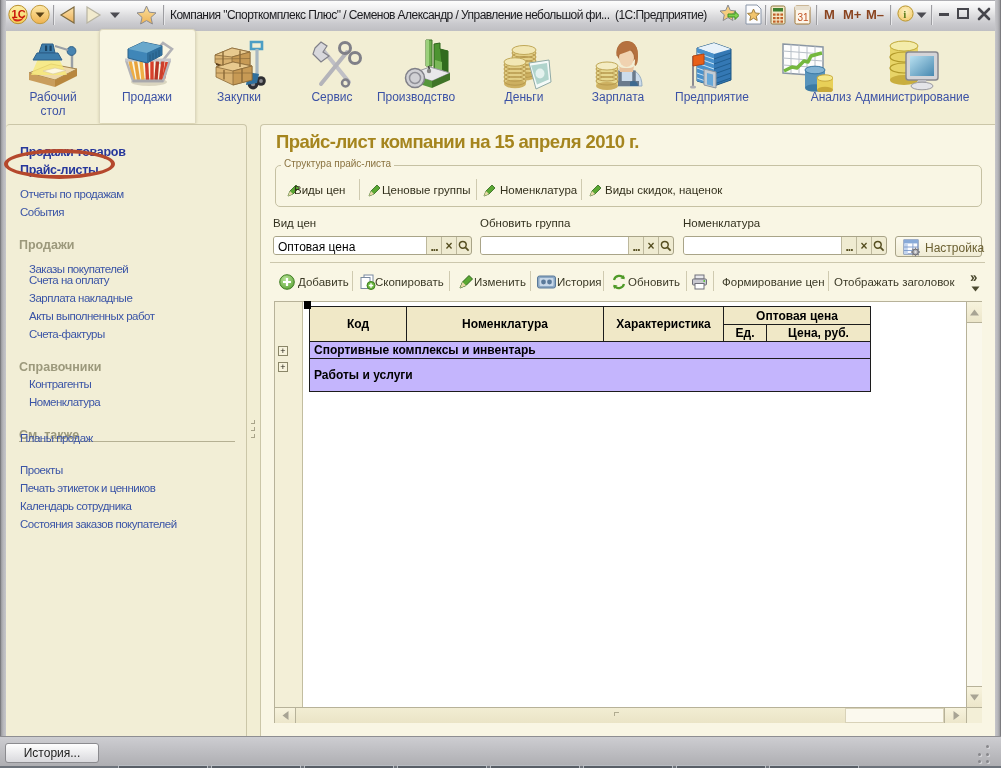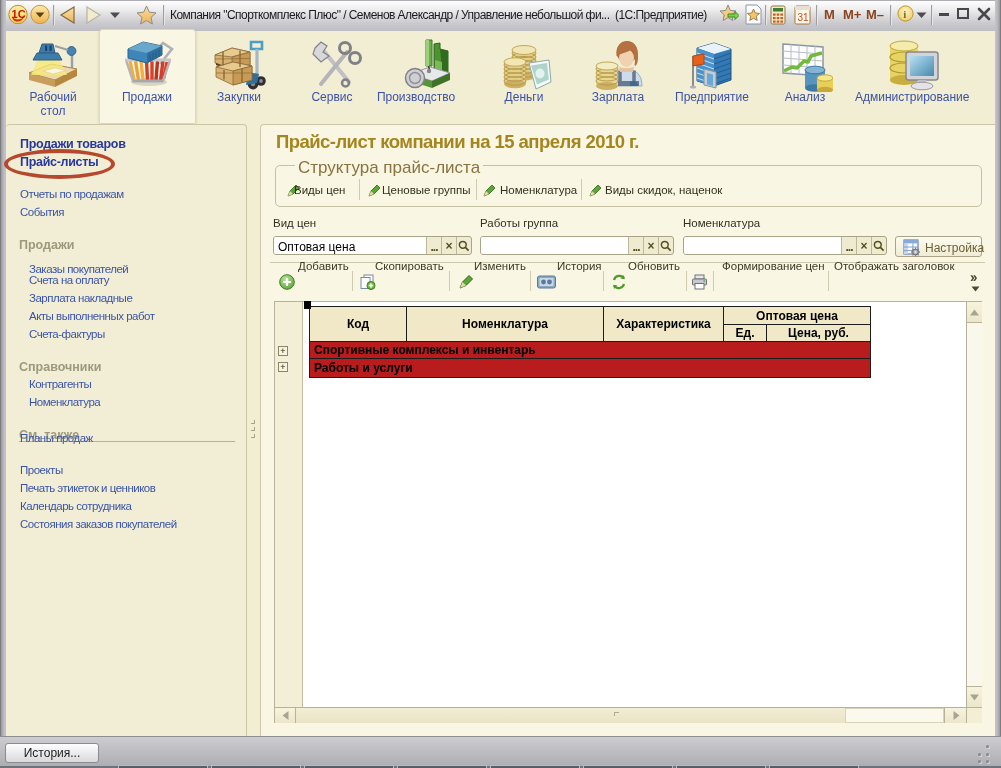--- a/index.html
+++ b/index.html
@@ -15,53 +15,53 @@
   #apptitle { left:170px; top:8px; width:600px; font-size:12px; letter-spacing:-0.55px; color:#1b1b1f; white-space:nowrap; }
   .tsep { top:5px; width:1px; height:20px; background:#9d9da1; box-shadow:1px 0 0 #e8e8ea; }
   
   #ribbon { left:6px; top:31px; width:989px; height:93px; background:#f2eed4; }
   #activetab { left:99px; top:29px; width:97px; height:94px; background:#f9f6e3; border:1px solid #ddd8bf; border-bottom:none; border-radius:4px 4px 0 0; box-shadow:0 1px 3px rgba(160,150,100,.4); }
   .tablabel { top:90px; font-size:12px; color:#3b51a5; text-align:center; white-space:nowrap; }
   .ticon { top:36px; }
   
   #sidebar { left:6px; top:124px; width:241px; height:612px; background:#f2eed6; border-top:1px solid #cbc6a8; border-right:1px solid #cbc6a8; border-radius:4px 4px 0 0; }
   #mainpanel { left:260px; top:124px; width:735px; height:612px; background:#f9f6e4; border-top:1px solid #cbc6a8; border-left:1px solid #cbc6a8; border-radius:4px 0 0 0; }
-  .navb { font-size:12.5px; letter-spacing:-0.3px; font-weight:bold; color:#27379b; white-space:nowrap; }
+  .navb { font-size:12.5px; letter-spacing:-0.3px; font-weight:bold; color:#27379b; white-space:nowrap;margin-top:8px; }
   .nav { font-size:11.5px; letter-spacing:-0.5px; color:#3a54a6; white-space:nowrap; }
   .navh { font-size:12.5px; font-weight:bold; color:#9c997c; white-space:nowrap; }
   #redellipse { left:4px; top:149px; width:111px; height:30px; border:4px solid #b5482d; border-radius:50%; }
   
   #ftitle { left:276px; top:131px; font-size:18.5px; letter-spacing:-0.55px; font-weight:bold; color:#a5851e; }
   #fieldset { left:275px; top:165px; width:707px; height:42px; border:1px solid #c6c1a3; border-radius:5px; }
-  #legend { left:295px; top:158px; background:#f9f6e4; padding:0 3px; font-size:17px; color:#8a7340; }
+  #legend { left:281px; top:158px; background:#f9f6e4; padding:0 3px; font-size:10px; color:#8a7340; }
   .flink { top:184px; font-size:11.5px; color:#33301c; white-space:nowrap; }
   .fsep { top:179px; width:1px; height:21px; background:#cfcab0; }
   .lbl { top:217px; font-size:11.5px; color:#33311f; }
   .combo { top:236px; height:19px; border:1px solid #a9a488; border-radius:3px; background:#efebd1; display:flex; overflow:hidden; }
   .combo .txt { background:#fff; flex:1 1 auto; font-size:12px; padding:2.5px 0 0 4px; color:#000; }
   .combo .b { width:15px; border-left:1px solid #bdb89c; color:#554e20; font-size:12px; font-weight:bold; text-align:center; line-height:18px; flex:0 0 auto; }
   .combo .bd { width:15px; letter-spacing:-1px; line-height:21px; }
   #btnsettings { left:895px; top:236px; width:87px; height:21px; background:linear-gradient(180deg,#fdfbf0,#f0ecd4); border:1px solid #a9a488; border-radius:3px; font-size:12px; color:#6c6133; }
   #tsepline { left:270px; top:262px; width:715px; height:1px; background:#ccc7ad; }
-  .tbtxt { top:260px; font-size:11.5px; color:#3b3926; white-space:nowrap;text-align:center; }
+  .tbtxt { top:276px; font-size:11.5px; color:#3b3926; white-space:nowrap;text-align:center; }
   .tbsep { top:271px; width:1px; height:20px; background:#cfcab0; }
   
   #tblbox { left:274px; top:301px; width:708px; height:422px; border:1px solid #b7b299; background:#fff; }
   #gutter { left:275px; top:302px; width:28px; height:405px; background:#f3efd7; border-right:1px solid #c2bda0; }
   #vscroll { left:966px; top:302px; width:16px; height:405px; background:#faf8ec; border-left:1px solid #b7b299; }
   #hscroll { left:275px; top:707px; width:691px; height:16px; background:linear-gradient(180deg,#f2edd3,#eae4c6); border-top:1px solid #b7b299; }
   #corner { left:966px; top:707px; width:16px; height:16px; background:#f3efd7; border-left:1px solid #b7b299; border-top:1px solid #b7b299; }
   .sbtn { background:linear-gradient(180deg,#f7f3dd,#ece6ca); }
   .expander { left:278px; width:10px; height:10px; border:1px solid #8a8668; background:#f7f3dd; font-size:9px; line-height:8px; text-align:center; color:#222014; }
   
   table { border-collapse:collapse; }
   #dtable { left:309px; top:306px; }
   #dtable td { border:1px solid #1c1c1c; font-size:12px; color:#000; padding:0; }
   #dtable .h { background:#f0e8c7; font-weight:bold; text-align:center; }
-  #dtable .g { background:#b91c1c; font-weight:bold; text-align:left; padding-left:4px; }
+  #dtable .g { background:#c4b5fd; font-weight:bold; text-align:left; padding-left:4px; }
   
   #statusbar { left:0; top:736px; width:1001px; height:30px; background:linear-gradient(180deg,#cdcdd1,#aeaeb2); border-top:1px solid #8e8e92; }
   #histbtn { left:5px; top:743px; width:94px; height:20px; background:linear-gradient(180deg,#fefefe,#d9d9dd); border:1px solid #8b8b8f; border-radius:3px; font-size:12px; color:#1c1c1c; text-align:center; line-height:18px; }
   #bottomedge { left:0; top:766px; width:1001px; height:2px; background:#6d737b; }
 </style>
 </head>
 <body>
 <div class="abs" id="titlebar"></div>
 <div class="abs" id="bl"></div>
 <div class="abs" id="br"></div>
@@ -353,21 +353,21 @@
   <path d="M28 34 L48 34 L48 52 L28 52 Z" fill="#5894bc"></path>
   <ellipse cx="38" cy="52" rx="10" ry="3.8" fill="#3c7aa4"></ellipse>
   <ellipse cx="38" cy="34" rx="10" ry="3.8" fill="#84b4d4" stroke="#3c7aa4"></ellipse>
  </g>
  <g>
   <path d="M40 42 L56 42 L56 54 L40 54 Z" fill="#e8d058"></path>
   <ellipse cx="48" cy="54" rx="8" ry="3.2" fill="#c8a838"></ellipse>
   <ellipse cx="48" cy="42" rx="8" ry="3.2" fill="#f4e88c" stroke="#c8a838"></ellipse>
  </g>
 </svg>
-<div class="abs tablabel" style="left:765px;width:80px">Анализ</div>
+<div class="abs tablabel" style="left:791px;width:80px">Анализ</div>
 
 <svg class="abs ticon" style="left:884px" width="56" height="56" viewBox="0 0 56 56">
  <g>
   <path d="M6 10 L34 10 L34 44 L6 44 Z" fill="#e7d467"></path>
   <ellipse cx="20" cy="44" rx="14" ry="5" fill="#c9ae3e"></ellipse>
   <g fill="none" stroke="#b09828" stroke-width="1.2">
    <ellipse cx="20" cy="21" rx="14" ry="5"></ellipse>
           <ellipse cx="20" cy="32" rx="14" ry="5"></ellipse>
   </g>
   <ellipse cx="20" cy="10" rx="14" ry="5" fill="#f4ecaa" stroke="#c0a838"></ellipse>
@@ -438,21 +438,21 @@
 <div class="abs flink" style="left:500px">Номенклатура</div>
 <div class="abs fsep" style="left:581px"></div>
 <svg class="abs" style="left:589px;top:184px" width="13" height="13" viewBox="0 0 13 13">
       <path d="M1 12 L3 7 L9 1 L12 4 L6 10 Z" fill="#5aa832" stroke="#2f641c" stroke-width="0.8"></path>
       <path d="M1 12 L3 7 L6 10 Z" fill="#e8d8a8"></path>
     </svg>
 <div class="abs flink" style="left:605px">Виды скидок, наценок</div>
 </div>
 <div id="filterrow">
 <div class="abs lbl" style="left:273px">Вид цен</div>
-<div class="abs lbl" style="left:480px">Работы группа</div>
+<div class="abs lbl" style="left:480px">Обновить группа</div>
 <div class="abs lbl" style="left:683px">Номенклатура</div>
 <div class="abs combo" style="left:273px;width:199px">
  <div class="txt">Оптовая цена</div>
       <div class="b bd">...</div>
       <div class="b" style="font-weight:bold">×</div>
       <div class="b"><svg width="12" height="12" viewBox="0 0 12 12" style="margin-top:3px">
           <circle cx="4.8" cy="4.8" r="3.4" fill="none" stroke="#554e20" stroke-width="1.5"></circle>
           <path d="M7.4 7.4 L10.6 10.6" stroke="#554e20" stroke-width="1.7"></path>
         </svg></div>
 </div>
@@ -571,21 +571,21 @@
   <td class="h" colspan="2" style="height:18px">Оптовая цена</td>
  </tr>
  <tr>
   <td class="h" style="height:17px">Ед.</td>
   <td class="h">Цена, руб.</td>
  </tr>
  <tr>
           <td class="g" colspan="5" style="height:17px">Спортивные комплексы и инвентарь</td>
         </tr>
  <tr>
-          <td class="g" colspan="5" style="height:19px">Работы и услуги</td>
+          <td class="g" colspan="5" style="height:33px">Работы и услуги</td>
         </tr>
 </tbody>
     </table>
 <div class="abs" style="left:304px;top:301px;width:7px;height:8px;background:#000"></div>
 <div class="abs expander" style="top:346px">+</div>
 <div class="abs expander" style="top:362px">+</div>
 <div class="abs sbtn" style="left:967px;top:302px;width:15px;height:21px;border-bottom:1px solid #b7b299">
  <svg style="position:absolute;left:3px;top:7px" width="9" height="7" viewBox="0 0 9 7">
         <path d="M4.5 0.5 L9 6.5 L0 6.5 Z" fill="#a8a494"></path>
       </svg>

